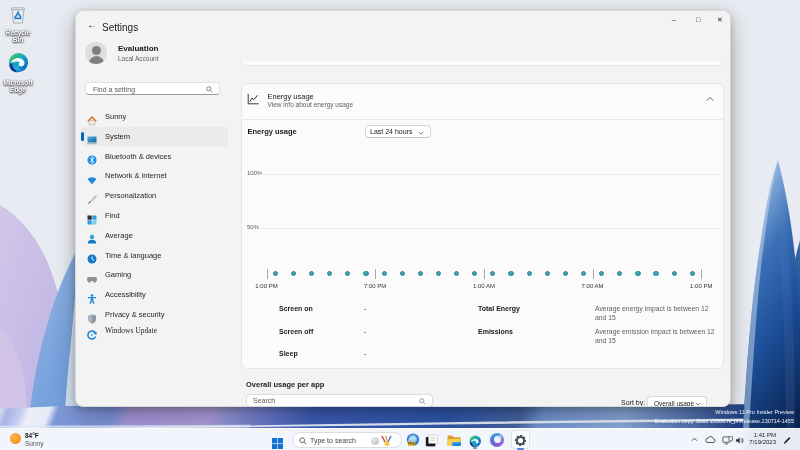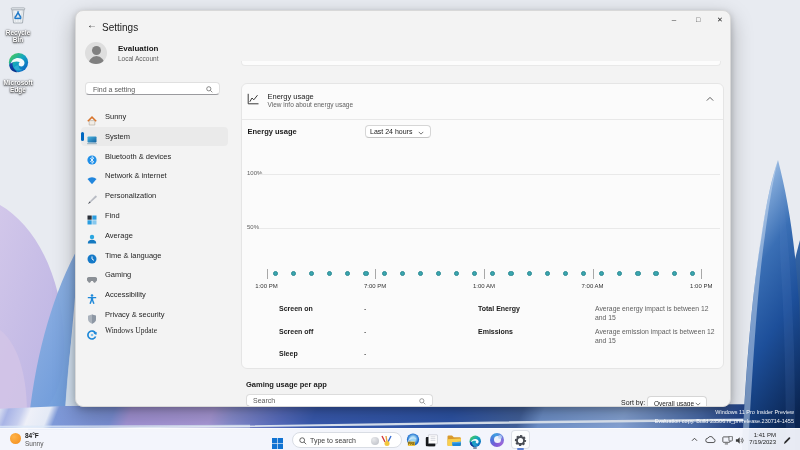--- a/index.html
+++ b/index.html
@@ -358,21 +358,21 @@
     <div class="rowl" style="left:37px; top:244.5px;">Screen off</div>
     <div class="rowv" style="left:122px; top:244.5px;">-</div>
     <div class="rowl" style="left:37px; top:266.5px;">Sleep</div>
     <div class="rowv" style="left:122px; top:266.5px;">-</div>
     <div class="rowl" style="left:236px; top:221.5px;">Total Energy</div>
     <div class="rowg" style="left:353px; top:220.5px;">Average energy impact is between 12 and 15</div>
     <div class="rowl" style="left:236px; top:244.5px;">Emissions</div>
     <div class="rowg" style="left:353px; top:243.5px;">Average emission impact is between 12 and 15</div>
   </div>
 
-  <div class="abs bat-title">Gaming usage per app</div>
+  <div class="abs bat-title">Overall usage per app</div>
   <div class="abs searchbox">
       <span>Search</span>
     <svg style="position:absolute; right:6px; top:3px;" width="7" height="7" viewBox="0 0 10 10">
         <circle cx="4" cy="4" r="3" fill="none" stroke="#777" stroke-width="1"></circle>
         <path d="M6.3,6.3 L9,9" stroke="#777" stroke-width="1"></path>
       </svg>
   </div>
   <div class="abs sortby">Sort by:</div>
   <div class="dd abs" style="left:571px; top:384.5px; width:60px; height:13px;">
     <span style="position:absolute; left:6px; top:3px; font-size:6.5px;">Overall usage</span>

